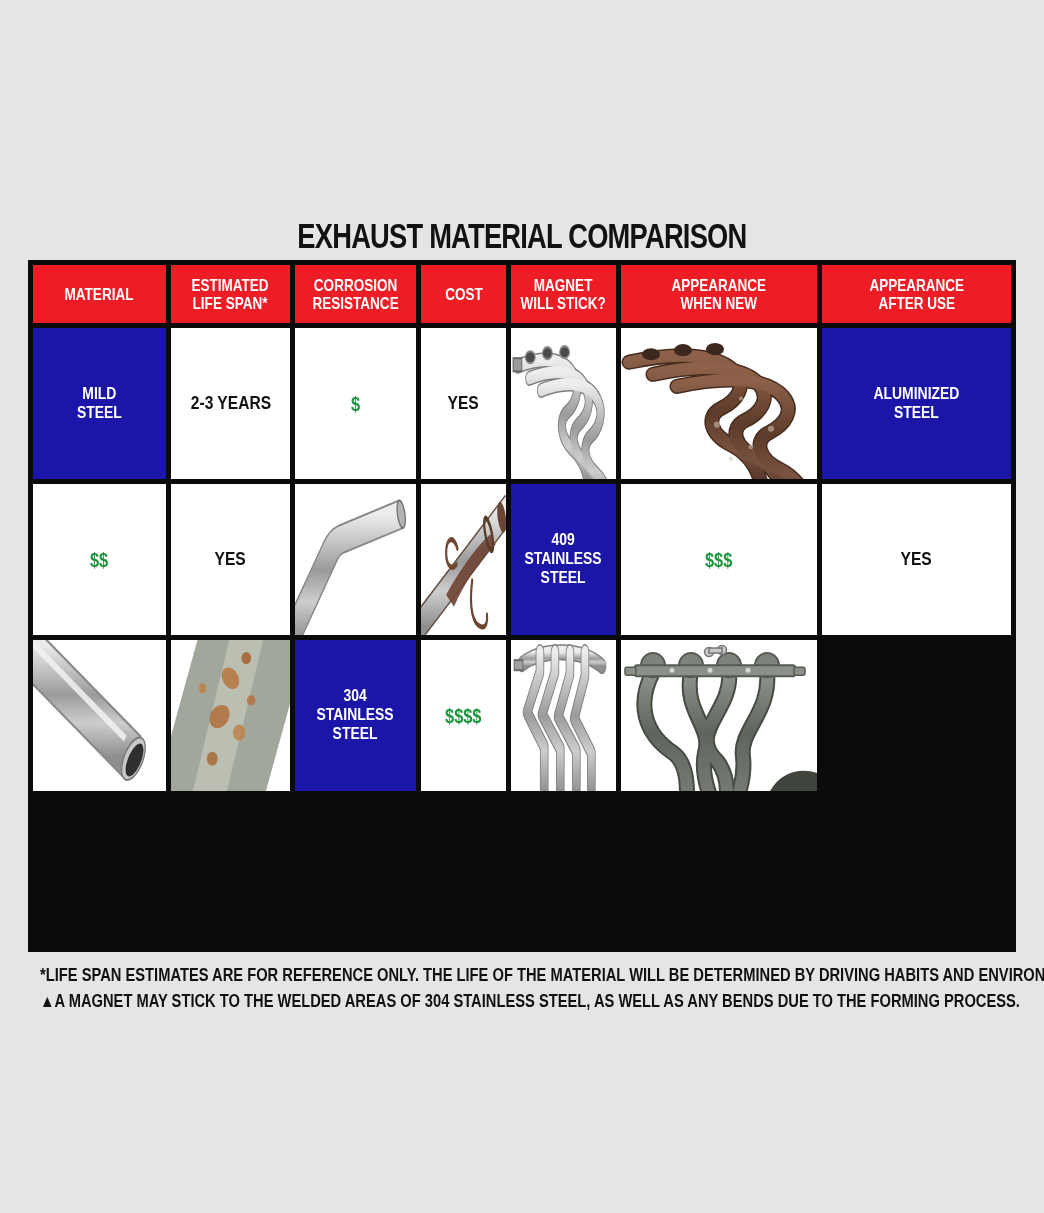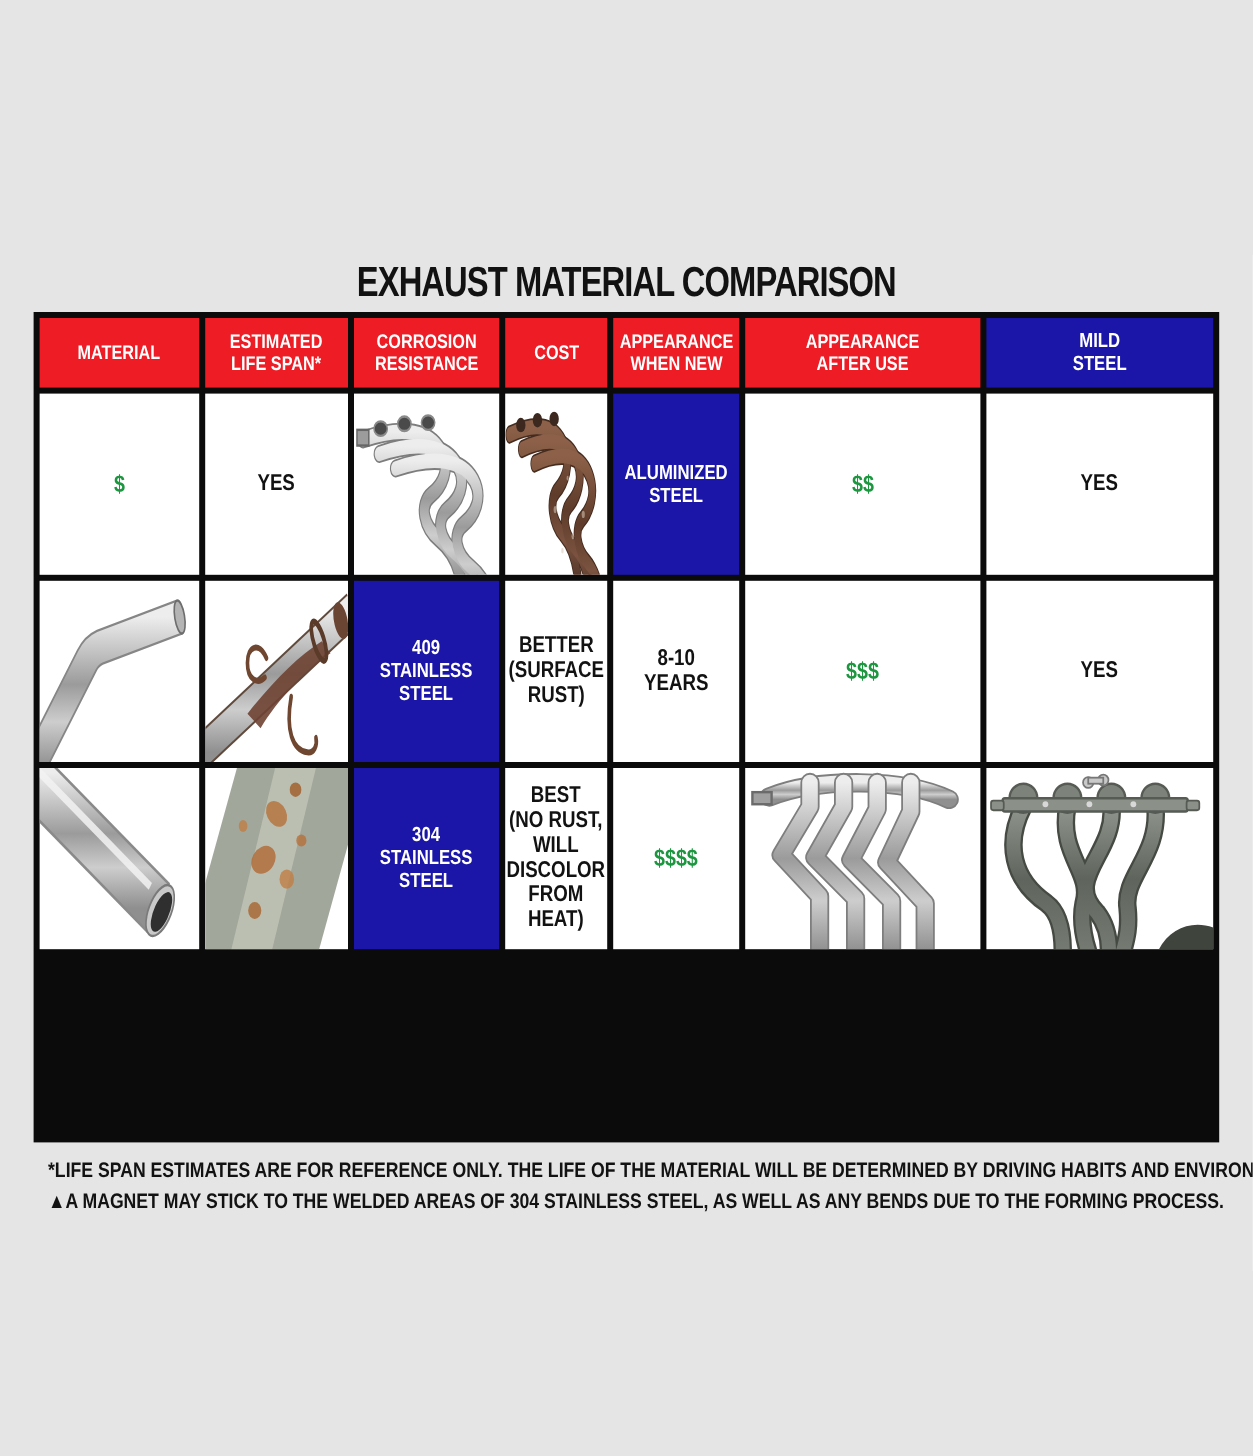--- a/index.html
+++ b/index.html
@@ -80,31 +80,38 @@
 LIFE SPAN*</span>
       </div>
     <div class="cell head">
         <span class="cond">CORROSION
 RESISTANCE</span>
       </div>
     <div class="cell head">
         <span class="cond">COST</span>
       </div>
     <div class="cell head">
+        <span class="cond">MAGNET
+WILL STICK?</span>
+      </div>
+    <div class="cell head">
         <span class="cond">APPEARANCE
 WHEN NEW</span>
       </div>
     <div class="cell head">
         <span class="cond">APPEARANCE
 AFTER USE</span>
       </div>
 
     <div class="cell mat">
         <span class="cond">MILD
 STEEL</span>
+      </div>
+    <div class="cell">
+        <span class="cond val">2-3 YEARS</span>
       </div>
     <div class="cell">
         <span class="cond cost-txt">$</span>
       </div>
     <div class="cell">
         <span class="cond val"><span>YES</span><span class="sup"></span></span>
       </div>
     <div class="cell photo">
       <svg viewBox="0 0 196 150" preserveAspectRatio="none">
         <g fill="none" stroke-linecap="round">
@@ -176,28 +183,20 @@
         <ellipse cx="186" cy="33" rx="9" ry="16" transform="rotate(-22 186 33)" fill="#6b4534"></ellipse>
         <path d="M84,64 C74,50 58,54 58,68 C58,82 72,86 82,80" stroke="#6f4630" stroke-width="5" fill="none" stroke-linecap="round"></path>
         <path d="M118,96 C110,124 120,140 140,142 C150,143 154,136 152,130" stroke="#6f4630" stroke-width="5" fill="none" stroke-linecap="round"></path>
       </svg>
     </div>
 
     <div class="cell mat">
         <span class="cond">409
 STAINLESS
 STEEL</span>
-      </div>
-    <div class="cell">
-        <span class="cond val">BETTER
-(SURFACE
-RUST)</span>
-      </div>
-    <div class="cell">
-        <span class="cond val">8-10 YEARS</span>
       </div>
     <div class="cell">
         <span class="cond cost-txt">$$$</span>
       </div>
     <div class="cell">
         <span class="cond val"><span>YES</span><span class="sup"></span></span>
       </div>
     <div class="cell photo">
       <svg viewBox="0 0 196 150" preserveAspectRatio="none">
         <g fill="none">
@@ -224,26 +223,20 @@
           <ellipse cx="132" cy="60" rx="7" ry="5" fill="#b5713a"></ellipse>
           <ellipse cx="52" cy="48" rx="6" ry="5" fill="#c07f45"></ellipse>
         </g>
       </svg>
     </div>
 
     <div class="cell mat">
         <span class="cond">304
 STAINLESS
 STEEL</span>
-      </div>
-    <div class="cell">
-        <span class="cond val">BEST
-(NO RUST,
-WILL DISCOLOR
-FROM HEAT)</span>
       </div>
     <div class="cell">
         <span class="cond cost-txt">$$$$</span>
       </div>
     <div class="cell photo">
       <svg viewBox="0 0 196 150" preserveAspectRatio="none">
         <g fill="none" stroke-linejoin="round" stroke-linecap="round">
           <path d="M20,24 C60,8 132,8 170,26" stroke="#7e7e7e" stroke-width="16"></path>
           <path d="M20,24 C60,8 132,8 170,26" stroke="url(#gSilver)" stroke-width="13"></path>
           <path d="M54,12 L54,32 L30,72 L62,106 L62,152" stroke="#7e7e7e" stroke-width="16"></path>

